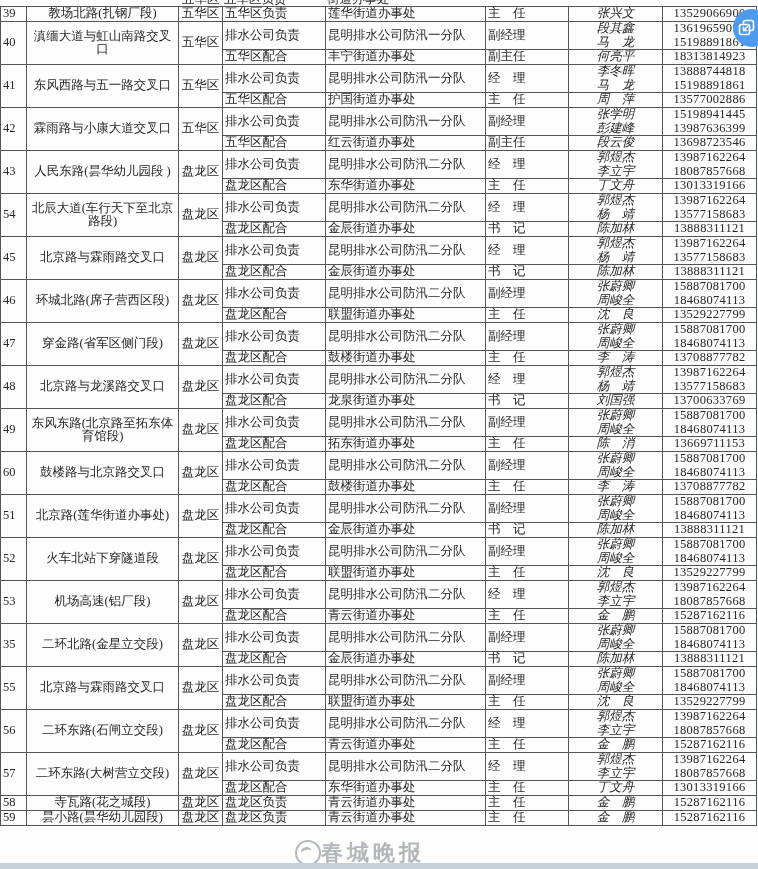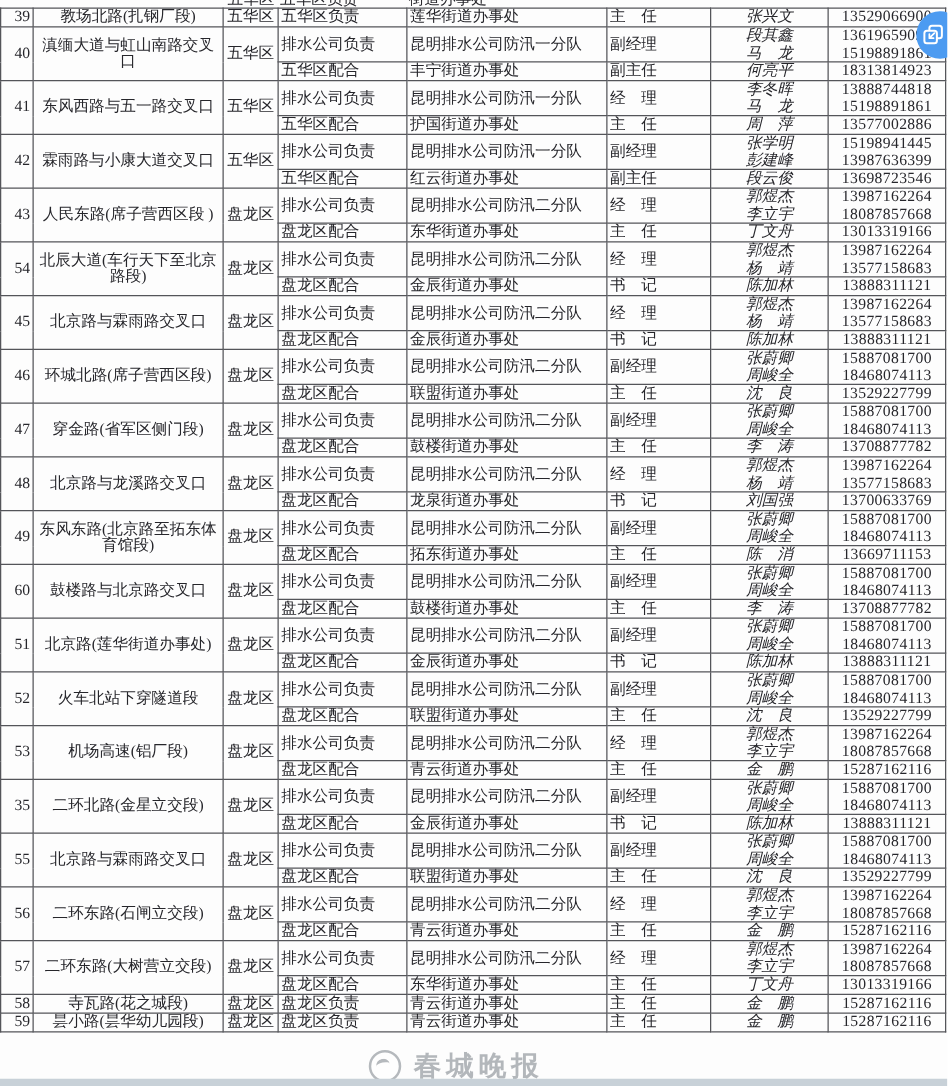--- a/index.html
+++ b/index.html
@@ -23,21 +23,21 @@
   }
   table.flood td{
     border:1px solid #54555a;
     padding:0 2px;
     font-size:12.5px;
     line-height:13.5px;
     overflow:hidden;
     white-space:pre-line;
     vertical-align:middle;
   }
-  td.cell-no{text-align:right;font-size:12px;padding:0;}
+  td.cell-no{text-align:left;font-size:12px;padding:0;}
   td.cell-location{text-align:center;}
   td.cell-district{text-align:center;padding:0;}
   td.cell-responsibility{text-align:left;}
   td.cell-office{text-align:left;}
   td.cell-position{text-align:left;margin-top:12px;}
   td.cell-names{text-align:center;font-style:italic;}
   td.cell-phones{
     text-align:center;
     font-size:13px;
     letter-spacing:0.3px;
@@ -85,21 +85,21 @@
   }
   .wm-logo:after{
     content:"";
     position:absolute;left:4px;top:5px;
     width:11px;height:7px;
     border-top:3px solid #8a9096;
     border-radius:50% 50% 0 0;
     transform:rotate(-12deg);
   }
   .wm-text{
-    margin-left:10px;
+    margin-left:0;
     font-size:22px;
     font-weight:bold;
     color:#878d93;
     letter-spacing:4px;
     font-family:"Liberation Sans","DejaVu Sans",sans-serif;
     text-shadow:0 1px 1px rgba(255,255,255,0.7);
     white-space:nowrap;
   }
   
   .bottom-strip{
@@ -193,21 +193,21 @@
         </tr>
         <tr class="sub-one">
           <td class="cell-responsibility">五华区配合</td>
           <td class="cell-office">红云街道办事处</td>
           <td class="cell-position">副主任</td>
           <td class="cell-names">段云俊</td>
           <td class="cell-phones">13698723546</td>
         </tr>
         <tr class="sub-two">
           <td class="cell-no" rowspan="2">43</td>
-          <td class="cell-location" rowspan="2">人民东路(席子营西区段 )</td>
+          <td class="cell-location" rowspan="2">人民东路(昙华幼儿园段 )</td>
           <td class="cell-district" rowspan="2">盘龙区</td>
           <td class="cell-responsibility">排水公司负责</td>
           <td class="cell-office">昆明排水公司防汛二分队</td>
           <td class="cell-position">经　理</td>
           <td class="cell-names">郭煜杰
 李立宇</td>
           <td class="cell-phones">13987162264
 18087857668</td>
         </tr>
         <tr class="sub-one">

